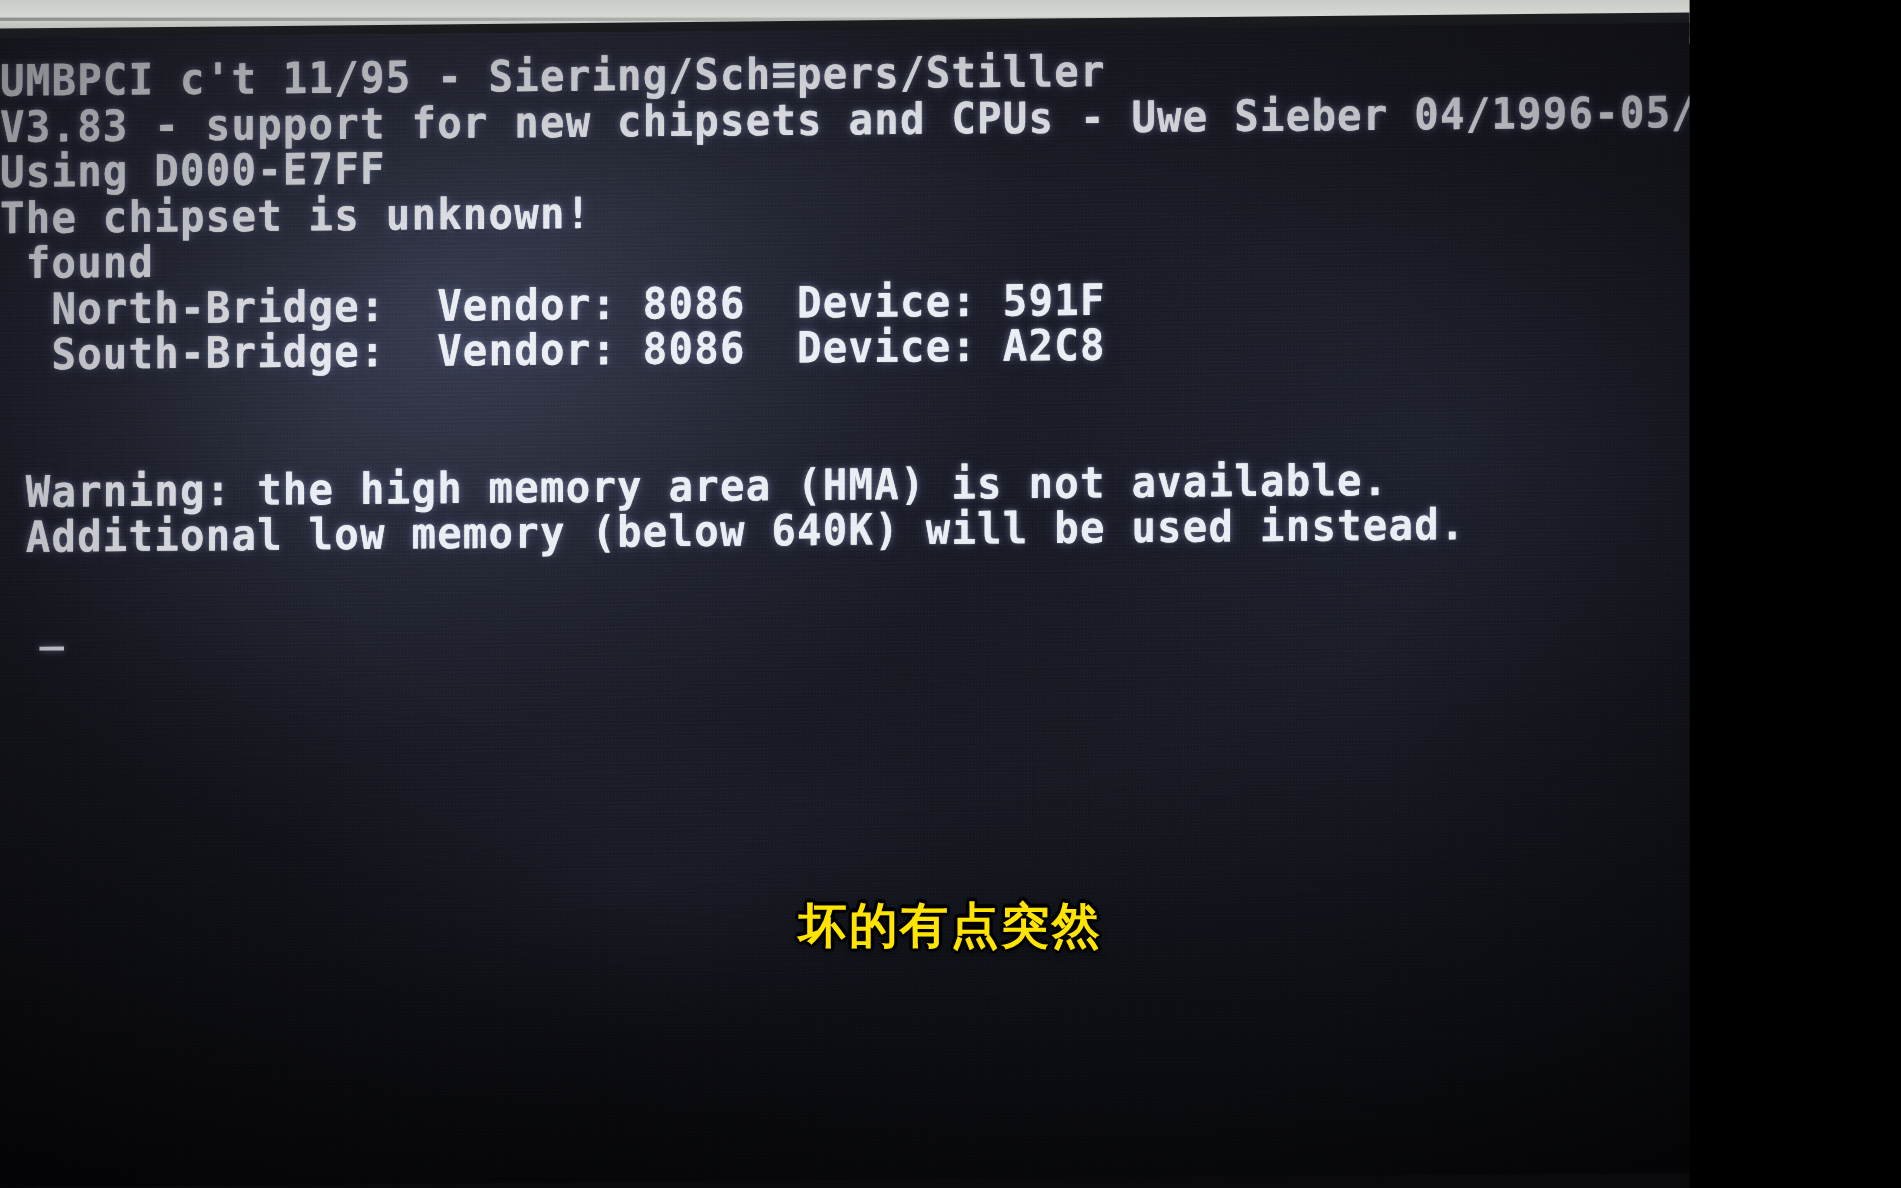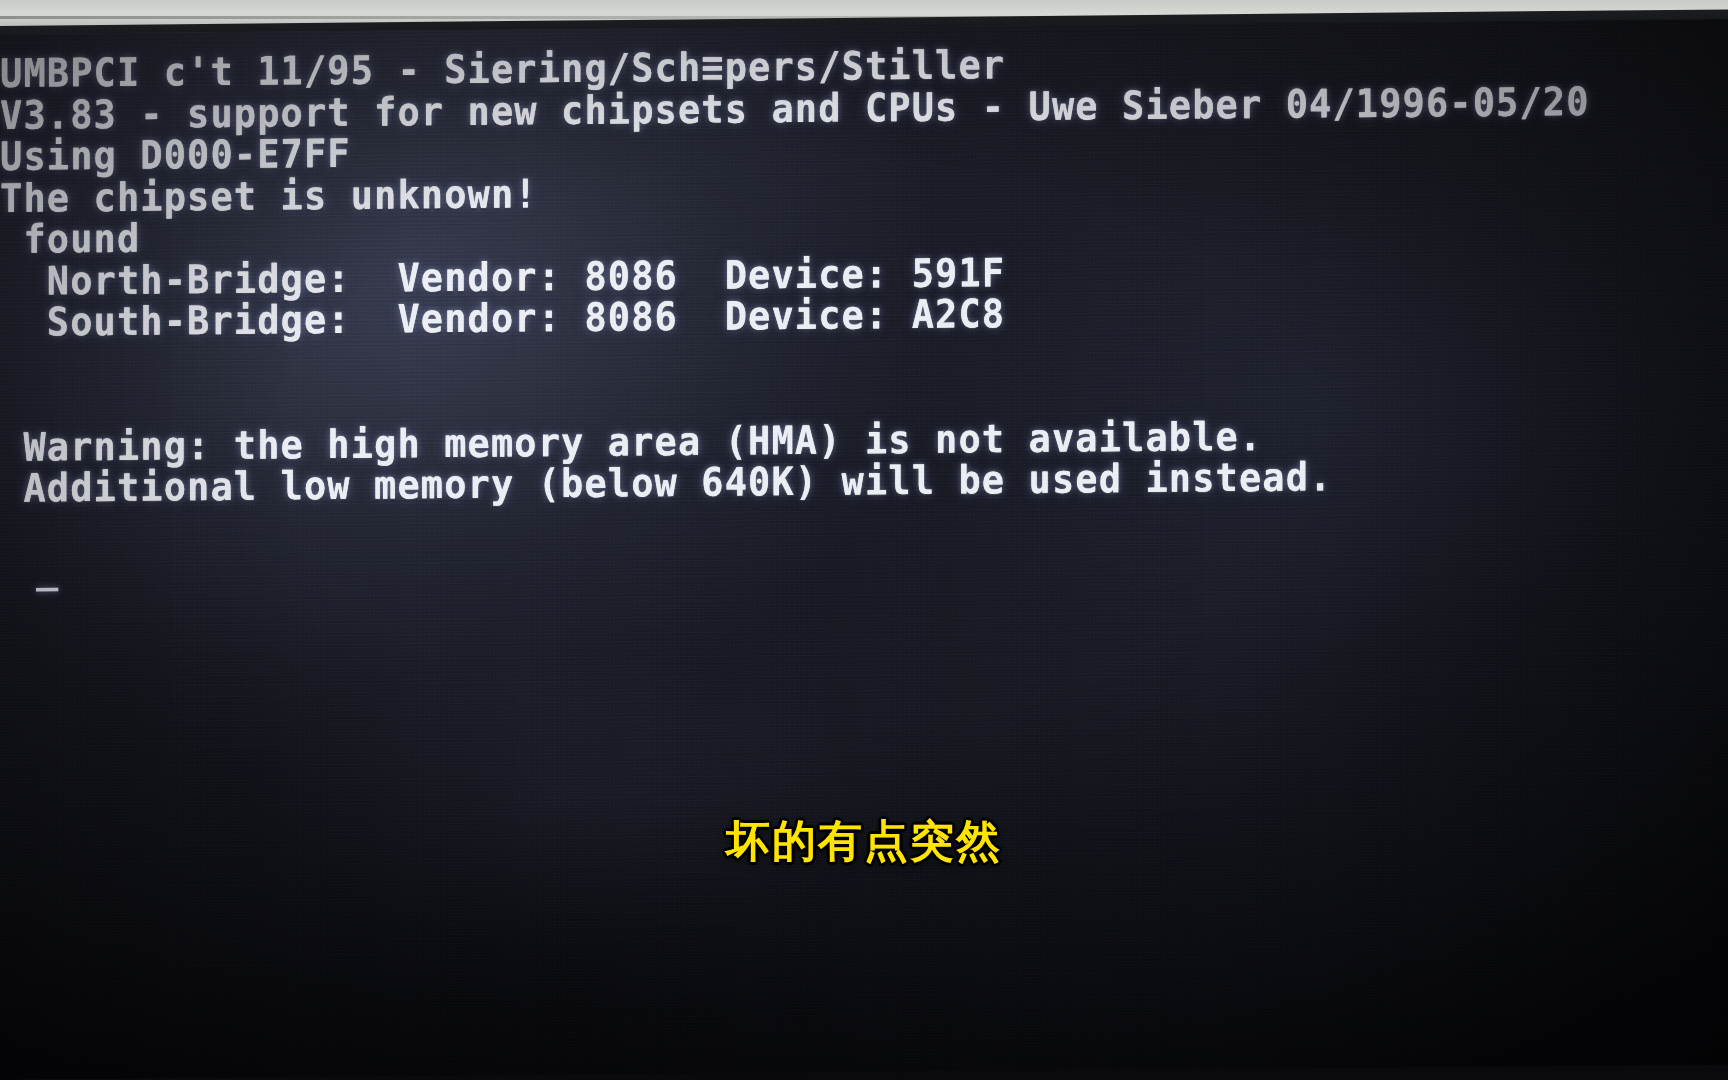--- a/index.html
+++ b/index.html
@@ -2,21 +2,21 @@
 <html><head>
 <meta charset="utf-8">
 <style>
   html, body {
     margin: 0;
     padding: 0;
     background: #000;
   }
   #stage {
     position: relative;
-    width: 1728px;
+    width: 1536px;
     height: 1080px;
     overflow: hidden;
     background: #0a0a0c;
     font-family: "DejaVu Sans Mono", "Liberation Mono", monospace;
   }
 
   
   .room {
     position: absolute;
     left: 0; top: 0;

